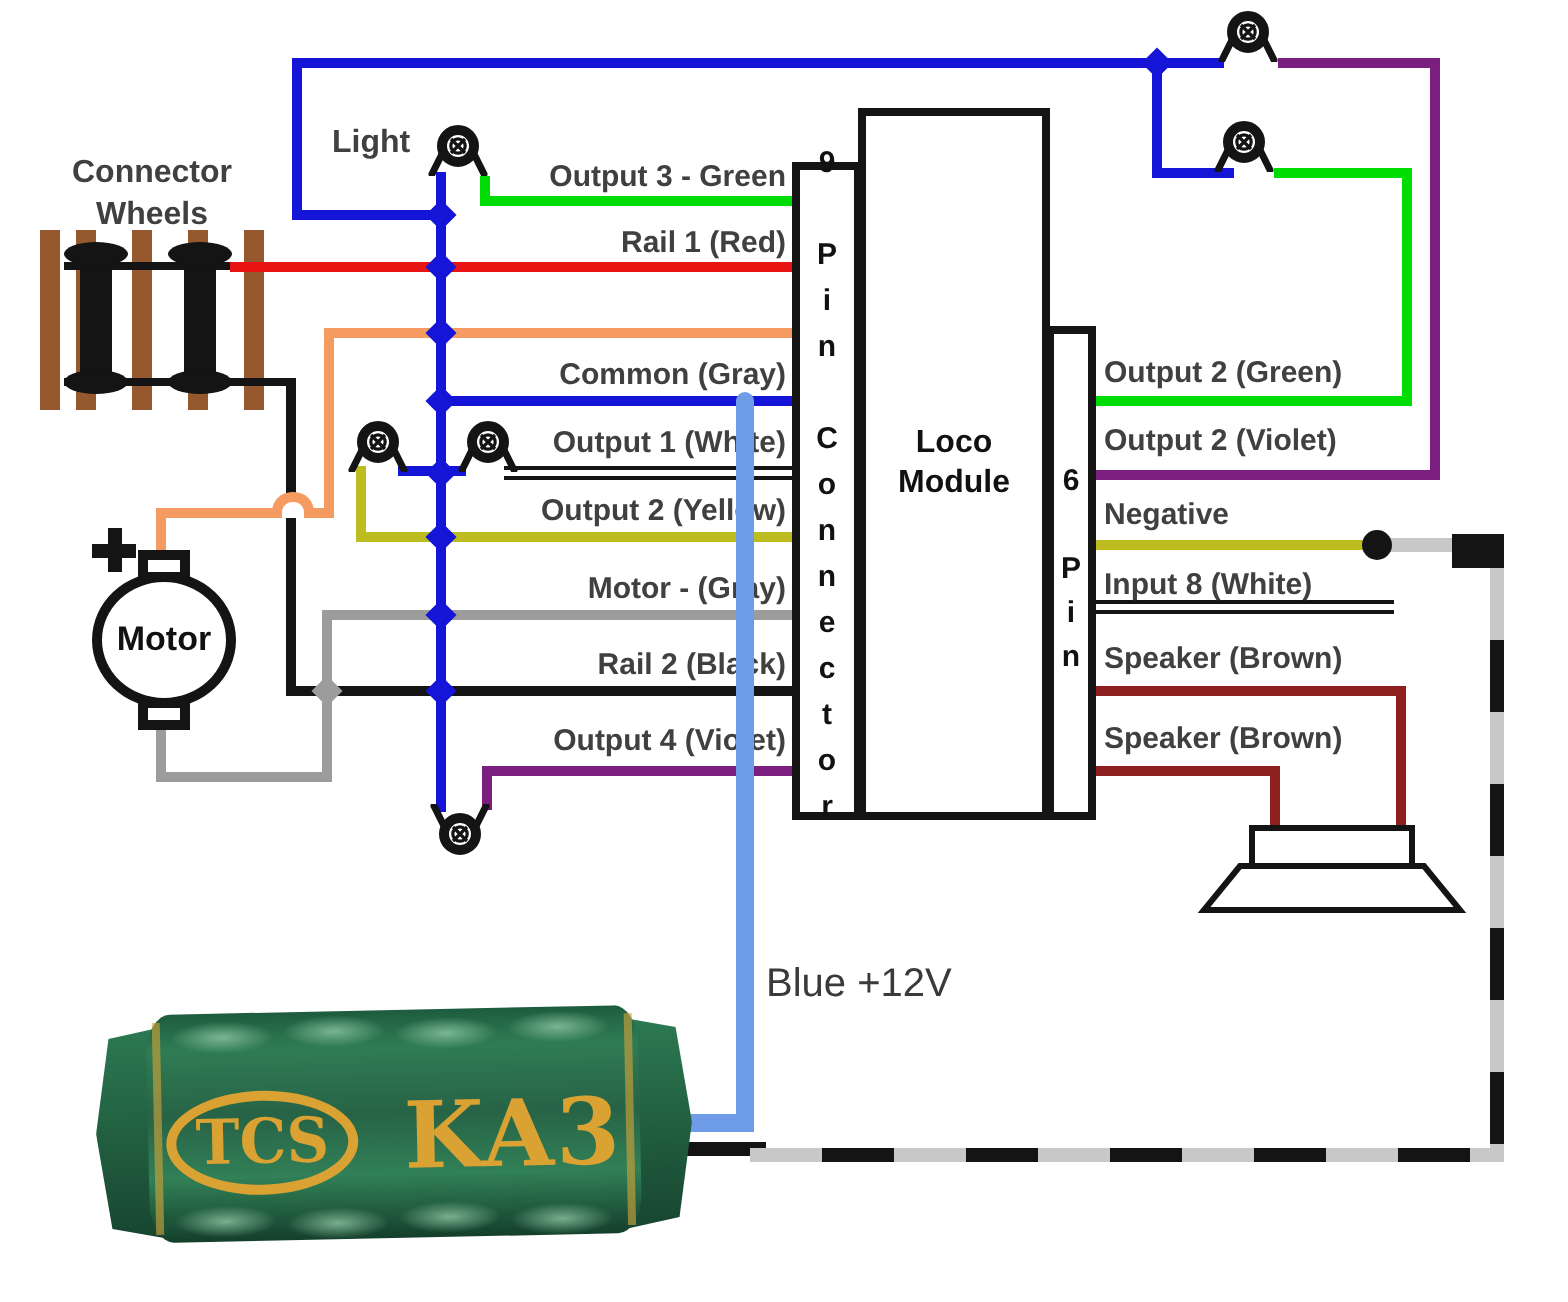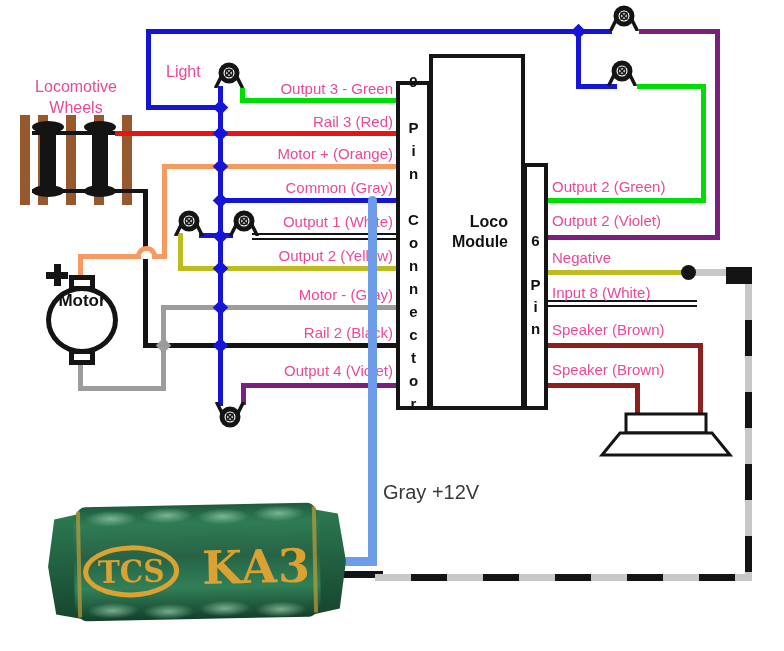--- a/index.html
+++ b/index.html
@@ -16,33 +16,33 @@
   .c-gray{background:#9c9c9c;}
   .c-black{background:#141414;}
   .c-violet{background:#7a1f7f;}
   .c-brown{background:#8e1f1f;}
   .c-ltblue{background:#6f9ce8;}
   .whitewire{position:absolute;z-index:1;background:#fff;border-top:2px solid #141414;border-bottom:2px solid #141414;height:3px;}
   .nd{position:absolute;width:11px;height:11px;transform:rotate(45deg);z-index:2;}
   .nd-blue{background:#1515d8;}
   .nd-gray{background:#9c9c9c;}
   
-  .lbl{position:absolute;font-weight:normal;font-size:15px;color:#ec4899;white-space:nowrap;z-index:3;}
+  .lbl{position:absolute;font-weight:bold;font-size:15px;color:#404040;white-space:nowrap;z-index:3;}
   .lbl-r{text-align:center;}
   .note{position:absolute;font-size:20px;color:#3a3a3a;white-space:nowrap;z-index:3;}
   
   .box{position:absolute;background:#fff;border:4px solid #141414;box-sizing:border-box;z-index:2;
        display:flex;align-items:center;justify-content:center;}
   .vtext{writing-mode:vertical-rl;text-orientation:upright;font-weight:bold;font-size:15px;
          letter-spacing:6px;color:#111;white-space:nowrap;}
-  .modtext{font-weight:bold;font-size:16px;color:#111;text-align:right;line-height:1.25;width:62px;}
+  .modtext{font-weight:bold;font-size:16px;color:#111;text-align:center;line-height:1.25;width:62px;}
   
   .motor-body{position:absolute;left:46px;top:286px;width:72px;height:68px;border:5px solid #141414;
               border-radius:50%;background:#fff;box-sizing:border-box;z-index:2;
-              display:flex;align-items:flex-start;justify-content:center;font-weight:bold;font-size:17px;color:#111;}
+              display:flex;align-items:center;justify-content:center;font-weight:bold;font-size:17px;color:#111;}
   .term{position:absolute;width:26px;height:16px;border:5px solid #141414;background:#fff;box-sizing:border-box;z-index:3;}
   
   .hop{position:absolute;box-sizing:border-box;background:#fff;z-index:2;}
   
   .bulb{position:absolute;width:30px;height:26px;z-index:4;}
   
   #battery{position:absolute;left:46px;top:503px;width:302px;height:122px;z-index:6;transform:rotate(-1.2deg);}
   .bat-main{position:absolute;left:28px;top:2px;width:246px;height:114px;border-radius:12px/20px;
       background:linear-gradient(180deg,#1d5c3e 0%,#2f7c54 16%,#276346 45%,#318057 72%,#143f2b 100%);}
   .bat-end{position:absolute;width:40px;height:108px;top:7px;background:linear-gradient(180deg,#2c7a52,#17452f);}
@@ -200,41 +200,40 @@
     <circle cx="15" cy="11" r="3.6" fill="none" stroke="#141414" stroke-width="1.6"></circle>
     <path d="M11.5,7.5 L18.5,14.5 M18.5,7.5 L11.5,14.5" stroke="#141414" stroke-width="1.6"></path>
   </svg>
   <svg class="bulb" style="left:215px;top:402px;transform:scaleY(-1);" viewBox="0 0 30 26">
     <path d="M7,15 L2,25 M23,15 L28,25" stroke="#141414" stroke-width="3.5" stroke-linecap="round" fill="none"></path>
     <circle cx="15" cy="11" r="8" fill="#fff" stroke="#141414" stroke-width="5"></circle>
     <circle cx="15" cy="11" r="3.6" fill="none" stroke="#141414" stroke-width="1.6"></circle>
     <path d="M11.5,7.5 L18.5,14.5 M18.5,7.5 L11.5,14.5" stroke="#141414" stroke-width="1.6"></path>
   </svg>
 
-  <div class="lbl" style="left:10px;top:77px;width:132px;text-align:center;white-space:normal;font-size:16px;line-height:1.3;">Locomotive Wheels</div>
+  <div class="lbl" style="left:10px;top:77px;width:132px;text-align:center;white-space:normal;font-size:16px;line-height:1.3;">Connector Wheels</div>
   <div class="lbl" style="left:166px;top:63px;font-size:16px;">Light</div>
 
   <div class="lbl lbl-r" style="right:391px;top:80px;">Output 3 - Green</div>
-  <div class="lbl lbl-r" style="right:391px;top:113px;">Rail 3 (Red)</div>
-  <div class="lbl lbl-r" style="right:391px;top:145px;">Motor + (Orange)</div>
+  <div class="lbl lbl-r" style="right:391px;top:113px;">Rail 1 (Red)</div>
   <div class="lbl lbl-r" style="right:391px;top:179px;">Common  (Gray)</div>
   <div class="lbl lbl-r" style="right:391px;top:213px;">Output 1 (White)</div>
   <div class="lbl lbl-r" style="right:391px;top:247px;">Output 2 (Yellow)</div>
   <div class="lbl lbl-r" style="right:391px;top:286px;">Motor - (Gray)</div>
   <div class="lbl lbl-r" style="right:391px;top:324px;">Rail 2 (Black)</div>
   <div class="lbl lbl-r" style="right:391px;top:362px;">Output 4 (Violet)</div>
 
   <div class="lbl" style="left:552px;top:178px;">Output 2 (Green)</div>
   <div class="lbl" style="left:552px;top:212px;">Output 2 (Violet)</div>
   <div class="lbl" style="left:552px;top:249px;">Negative</div>
   <div class="lbl" style="left:552px;top:284px;">Input 8 (White)</div>
   <div class="lbl" style="left:552px;top:321px;">Speaker (Brown)</div>
   <div class="lbl" style="left:552px;top:361px;">Speaker (Brown)</div>
 
-  <div class="note" style="left:383px;top:481px;">Gray +12V</div>
+  <div class="note" style="left:383px;top:481px;">Blue +12V</div>
 
   <div id="battery">
     <div class="bat-end" style="left:2px;clip-path:polygon(100% 0%,18% 6%,0% 50%,18% 94%,100% 100%);"></div>
     <div class="bat-end" style="left:260px;clip-path:polygon(0% 0%,82% 6%,100% 50%,82% 94%,0% 100%);"></div>
     <div class="bat-main"></div>
     <div class="bat-edge" style="left:31px;"></div>
     <div class="bat-edge" style="left:267px;"></div>
     <div class="bat-bump" style="left:40px;top:6px;"></div>
     <div class="bat-bump" style="left:96px;top:4px;"></div>
     <div class="bat-bump" style="left:152px;top:6px;"></div>

